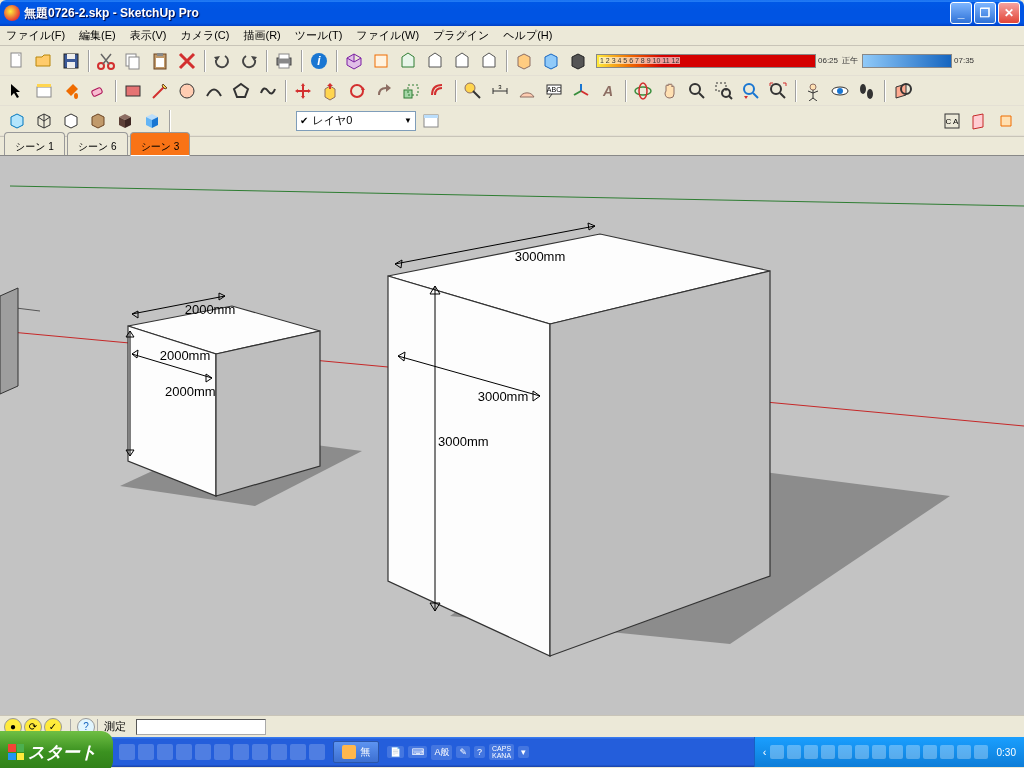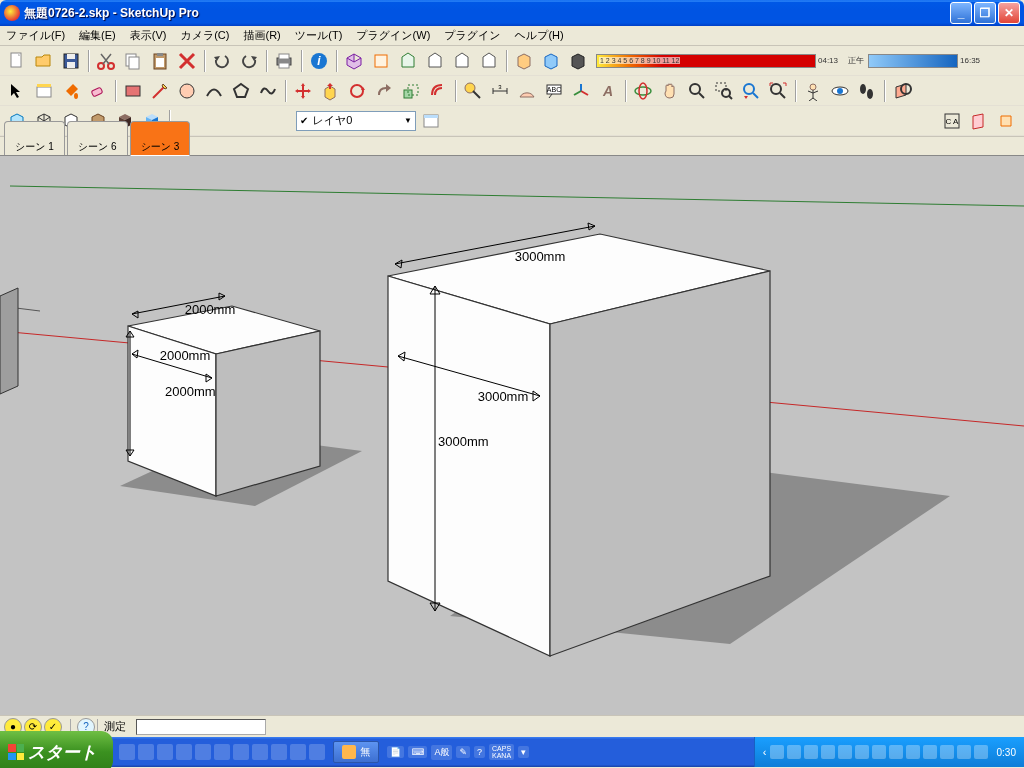--- a/index.html
+++ b/index.html
@@ -29,21 +29,21 @@
 
 
 .gradient-bar { height: 14px; border: 1px solid #888; display: flex; align-items: center; font-size: 8px; padding: 0 2px; }
 .grad1 { width: 220px; background: linear-gradient(to right, #ffeb3b 0%, #ef6c00 15%, #d50000 30%, #d50000 100%); margin-left: 4px; }
 .grad1 span { background: rgba(255,255,255,0.6); padding: 0 1px; margin-right: 4px; color: #333; font-size: 7px; }
 .grad2 { width: 90px; background: linear-gradient(to right, #90caf9, #1565c0); margin-left: 4px; }
 .tlabel { font-size: 8px; margin-left: 2px; color: #333; }
 
 
 .scene-tabs { height: 18px; background: #ece9d8; display: flex; align-items: flex-end; padding-left: 4px; }
-.scene-tab { padding: 18px 10px 1px; border: 1px solid #999; border-bottom: 1px solid #c3c3c3; background: #ece9d8; border-radius: 4px 4px 0 0; font-size: 10px; margin-right: 2px; position: relative; top: 1px; }
+.scene-tab { padding: 7px 10px 1px; border: 1px solid #999; border-bottom: 1px solid #c3c3c3; background: #ece9d8; border-radius: 4px 4px 0 0; font-size: 10px; margin-right: 2px; position: relative; top: 1px; }
 .scene-tab.active { background: #f97316; border-bottom: 1px solid #fff; z-index: 2; }
 
 
 .viewport { width: 1024px; height: 560px; background: #c3c3c3; position: relative; border-top: 1px solid #888; overflow: hidden; }
 .viewport svg { position: absolute; top: 0; left: 0; }
 .cube { fill: #fdfdfd; stroke: #333; stroke-width: 1.2; }
 .cube-shade { fill: #bebebe; stroke: #333; stroke-width: 1.2; }
 .shadow { fill: #8c8c8c; }
 .dim-line { stroke: #000; stroke-width: 1; fill: none; }
 .dim-text { font-size: 13px; font-family: Arial; fill: #000; }
@@ -89,21 +89,21 @@
   <div class="winbtn close">✕</div>
 </div>
 
 <div class="menubar">
   <span>ファイル(F)</span>
   <span>編集(E)</span>
   <span>表示(V)</span>
   <span>カメラ(C)</span>
   <span>描画(R)</span>
   <span>ツール(T)</span>
-  <span>プラグイン(W)</span>
+  <span>ファイル(W)</span>
   <span>プラグイン</span>
   <span>ヘルプ(H)</span>
 </div>
 
 <div class="toolbar-area">
 
   <div class="toolbar-row">
     <div class="toolbtn">
         <svg class="ico" viewBox="0 0 20 20">
           <rect x="4" y="2" width="10" height="14" fill="#fff" stroke="#888"></rect>
@@ -220,24 +220,24 @@
       </div>
     <div class="toolbtn">
         <svg class="ico" viewBox="0 0 20 20">
           <path d="M4 6 L10 3 L16 6 L16 15 L10 18 L4 15 Z" fill="#555" stroke="#222"></path>
         </svg>
       </div>
 
     <div class="gradient-bar grad1">
       <span>1 2 3 4 5 6 7 8 9 10 11 12</span>
     </div>
-    <span class="tlabel">04:13</span>
-    <span class="tlabel" style="margin-left:10px">正午</span>
+    <span class="tlabel">06:25</span>
+    <span class="tlabel" style="margin-left:4px">正午</span>
     <div class="gradient-bar grad2"></div>
-    <span class="tlabel">16:35</span>
+    <span class="tlabel">07:35</span>
   </div>
 
   <div class="toolbar-row">
     <div class="toolbtn">
         <svg class="ico" viewBox="0 0 20 20">
           <path d="M4 3 L4 15 L7 12 L10 17 L12 16 L9 11 L13 11 Z" fill="#000"></path>
         </svg>
       </div>
     <div class="toolbtn">
         <svg class="ico" viewBox="0 0 20 20">

